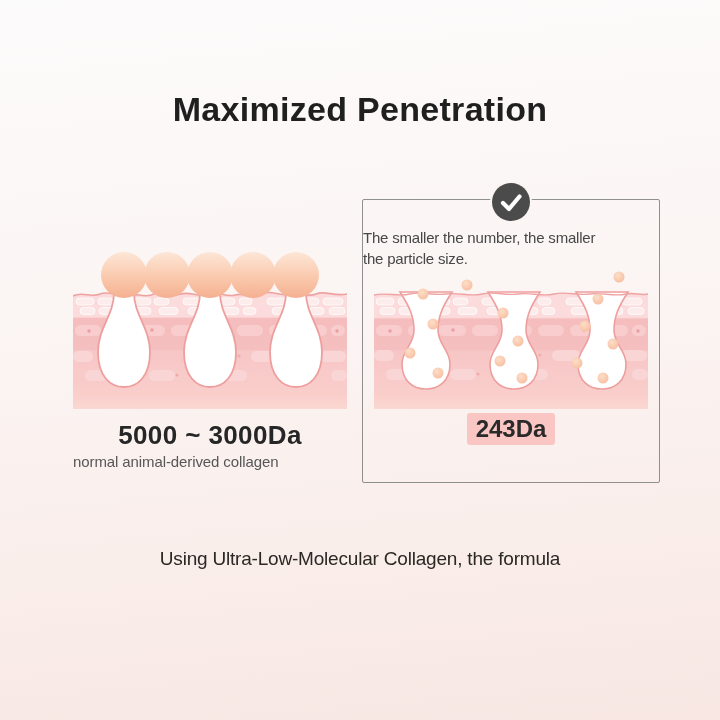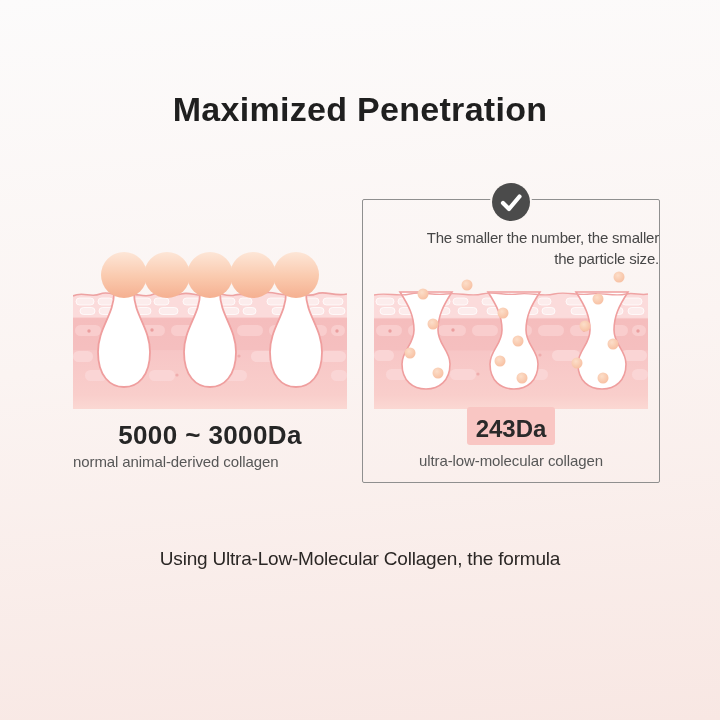--- a/index.html
+++ b/index.html
@@ -34,29 +34,29 @@
     border:1.5px solid #8f8f8f;border-radius:2px;box-sizing:border-box;
   }
   .badge{
     position:absolute;top:-17px;left:50%;margin-left:-19px;
     width:38px;height:38px;border-radius:50%;
     background:#4b4b4b;box-shadow:0 0 0 2px #fbf6f4;
   }
   .badge svg{display:block;}
   .note{
     position:absolute;top:27px;left:0;width:100%;margin:0;
-    text-align:right;font-size:15px;line-height:21px;
+    text-align:left;font-size:15px;line-height:21px;
     letter-spacing:-.2px;color:#474747;
   }
   .right-skin{position:absolute;left:11px;top:71px;}
   .right-value{
     position:absolute;top:215px;left:0;width:100%;
     text-align:center;font-size:24px;font-weight:700;color:#2a2a2a;
   }
-  .hl{background:#f9c6c3;padding:8px 9px 3px;border-radius:3px;}
+  .hl{background:#f9c6c3;padding:2px 9px 3px;border-radius:3px;}
   .right-caption{
     position:absolute;top:252px;left:0;width:100%;
     text-align:center;font-size:15px;letter-spacing:-.1px;color:#575757;
   }
   
   .desc{
     position:absolute;top:540px;left:0;width:100%;margin:0;
     text-align:center;font-size:19px;line-height:38px;
     letter-spacing:-.2px;color:#2b2725;
   }
@@ -276,18 +276,17 @@
         <circle cx="126" cy="90" r="5.5"></circle>
           <circle cx="144" cy="70" r="5.5"></circle>
           <circle cx="148" cy="107" r="5.5"></circle>
         <circle cx="203" cy="92" r="5.5"></circle>
           <circle cx="239" cy="73" r="5.5"></circle>
           <circle cx="229" cy="107" r="5.5"></circle>
       </g>
     </svg>
 
     <div class="right-value"><span class="hl">243Da</span></div>
-    <div class="right-caption">ultra-low-molecular collagen</div>
   </div>
 
   <p class="desc"><span>Using Ultra-Low-Molecular Collagen, the formula</span><br><br></p>
 
 </div>
 
 </body></html>

